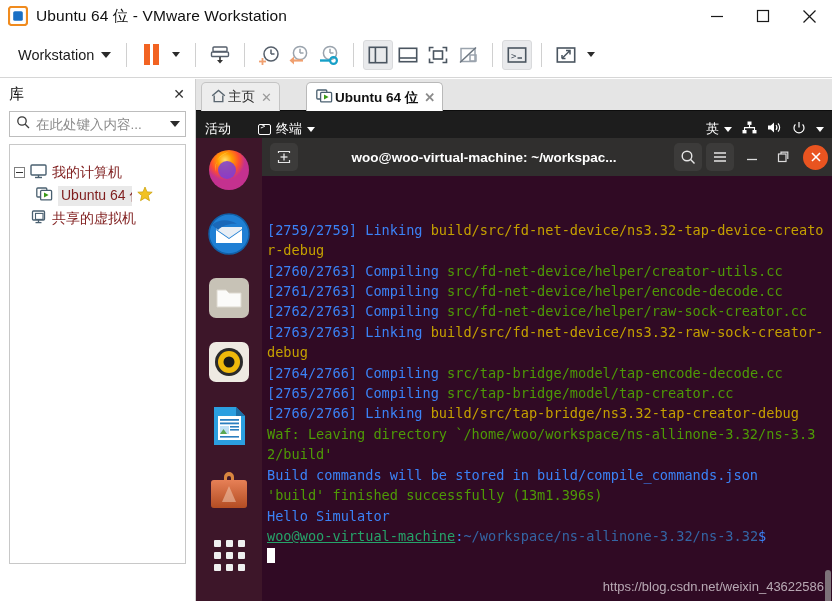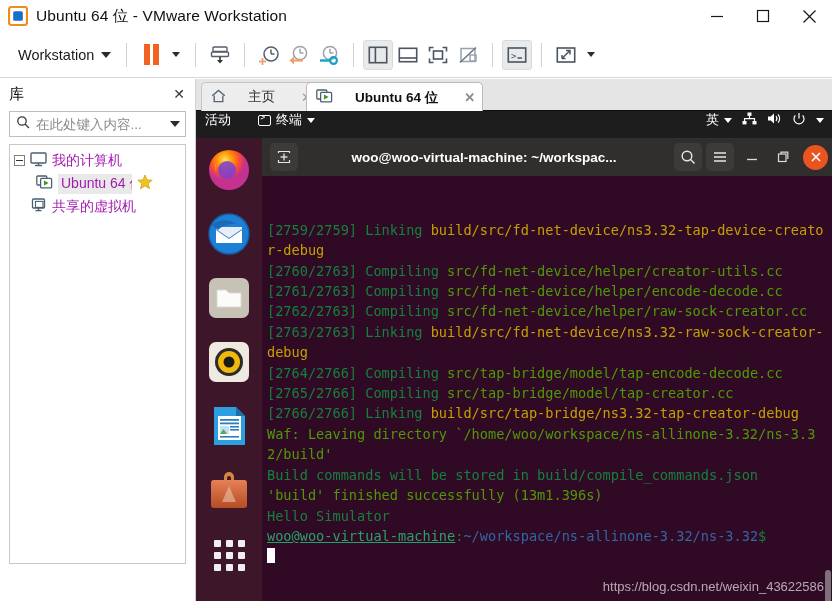--- a/index.html
+++ b/index.html
@@ -64,57 +64,57 @@
     margin: 2px 9px 0 9px; height: 26px; border: 1px solid #bdbdbd; background: #fff;
     display: flex; align-items: center; gap: 6px; padding: 0 5px 0 6px;
   }
   .lib-search input {
     border: 0; outline: 0; flex: 1; font-size: 13.5px; color: #333;
     font-family: "Liberation Sans", sans-serif; background: transparent; min-width: 0;
   }
   .lib-search input::placeholder { color: #8a8a8a; }
   .lib-tree {
     margin: 7px 9px 0 9px; height: 420px; border: 1px solid #c8c8c8; background: #fff;
-    padding: 4px 4px; font-size: 14px; color: #a21caf;
+    padding: 16px 4px; font-size: 14px; color: #7f1d1d;
   }
   .tree-row { display: flex; align-items: center; height: 23px; gap: 5px; }
   .tree-row.lvl2 { padding-left: 22px; }
   .tree-row.lvl1b { padding-left: 16px; }
   .expander {
     width: 11px; height: 11px; border: 1px solid #808080; background: #fff;
     display: flex; align-items: center; justify-content: center; flex: 0 0 auto;
   }
   .expander i { display: block; width: 7px; height: 1px; background: #333; }
   .vm-label-sel { background: #e9e9e9; padding: 1px 3px; }
   .clipped { overflow: hidden; white-space: nowrap; }
 
   
   .tabstrip {
     position: absolute; left: 196px; top: 79px; width: 636px; height: 32px;
     background: #e5e5e5; border-bottom: 1px solid #0d0d0d;
   }
   .tab {
     position: absolute; top: 3px; height: 29px; display: flex; align-items: center;
-    gap: 22px; padding: 0 7px 0 9px; font-size: 13.5px; color: #111;
+    gap: 2px; padding: 0 7px 0 9px; font-size: 13.5px; color: #111;
     border-top-left-radius: 5px; border-top-right-radius: 5px;
   }
   .tab.inactive { left: 5px; background: #ededed; border: 1px solid #c4c4c4; border-bottom: none; color: #333; }
   .tab.active { left: 110px; background: #ffffff; border: 1px solid #b9b9b9; border-bottom: none; font-weight: bold; height: 30px; }
   .tab-x { color: #9a9a9a; font-size: 13px; margin-left: 4px; }
   .tab.active .tab-x { color: #8b8b8b; }
 
   
   .guest {
     position: absolute; left: 196px; top: 111px; width: 636px; height: 490px;
     background: #300a24; overflow: hidden;
   }
   .ubuntu-topbar {
     position: absolute; left: 0; top: 0; width: 636px; height: 27px;
     background: #1d1d1d; color: #ffffff; font-size: 12.5px;
-    display: flex; align-items: flex-start;
+    display: flex; align-items: flex-end;
   }
   .tb-activities { margin-left: 9px; font-size: 13px; }
   .tb-appmenu { margin-left: 27px; display: flex; align-items: center; gap: 5px; font-size: 13px; }
   .term-mini-icon {
     width: 13px; height: 11px; border: 1.3px solid #fff; border-radius: 2px;
     position: relative;
   }
   .term-mini-icon::after {
     content: ">"; position: absolute; left: 1.5px; top: -2.5px;
     font-size: 8px; font-family: "DejaVu Sans Mono", monospace; color: #fff;
@@ -166,21 +166,21 @@
     width: 25px; height: 25px; border-radius: 50%; background: #e95420; color: #fff;
     display: flex; align-items: center; justify-content: center; margin-left: 7px;
     font-size: 14px; flex: 0 0 auto;
   }
   .term-body {
     position: relative; height: 425px; padding: 3px 8px 0 5px;
     font-family: "DejaVu Sans Mono", monospace; font-size: 13.6px; line-height: 20.4px;
     color: #ffffff; white-space: pre-wrap; word-break: break-all; overflow: hidden;
   }
   .term-line { white-space: pre-wrap; }
-  .c-white { color: #15803d; }
+  .c-white { color: #3b82f6; }
   .c-green { color: #4e9a06; }
   .c-green2 { color: #26a269; text-decoration: underline; }
   .c-yellow { color: #c4a000; }
   .c-blue   { color: #3465a4; }
   .cursor { display: inline-block; width: 8px; height: 15px; background: #ffffff; vertical-align: -2px; }
   .watermark {
     position: absolute; right: 8px; bottom: 4px; color: #cfc4cc; font-size: 13px;
     font-family: "Liberation Sans", sans-serif; opacity: .85;
   }
   .term-scrollbar {

